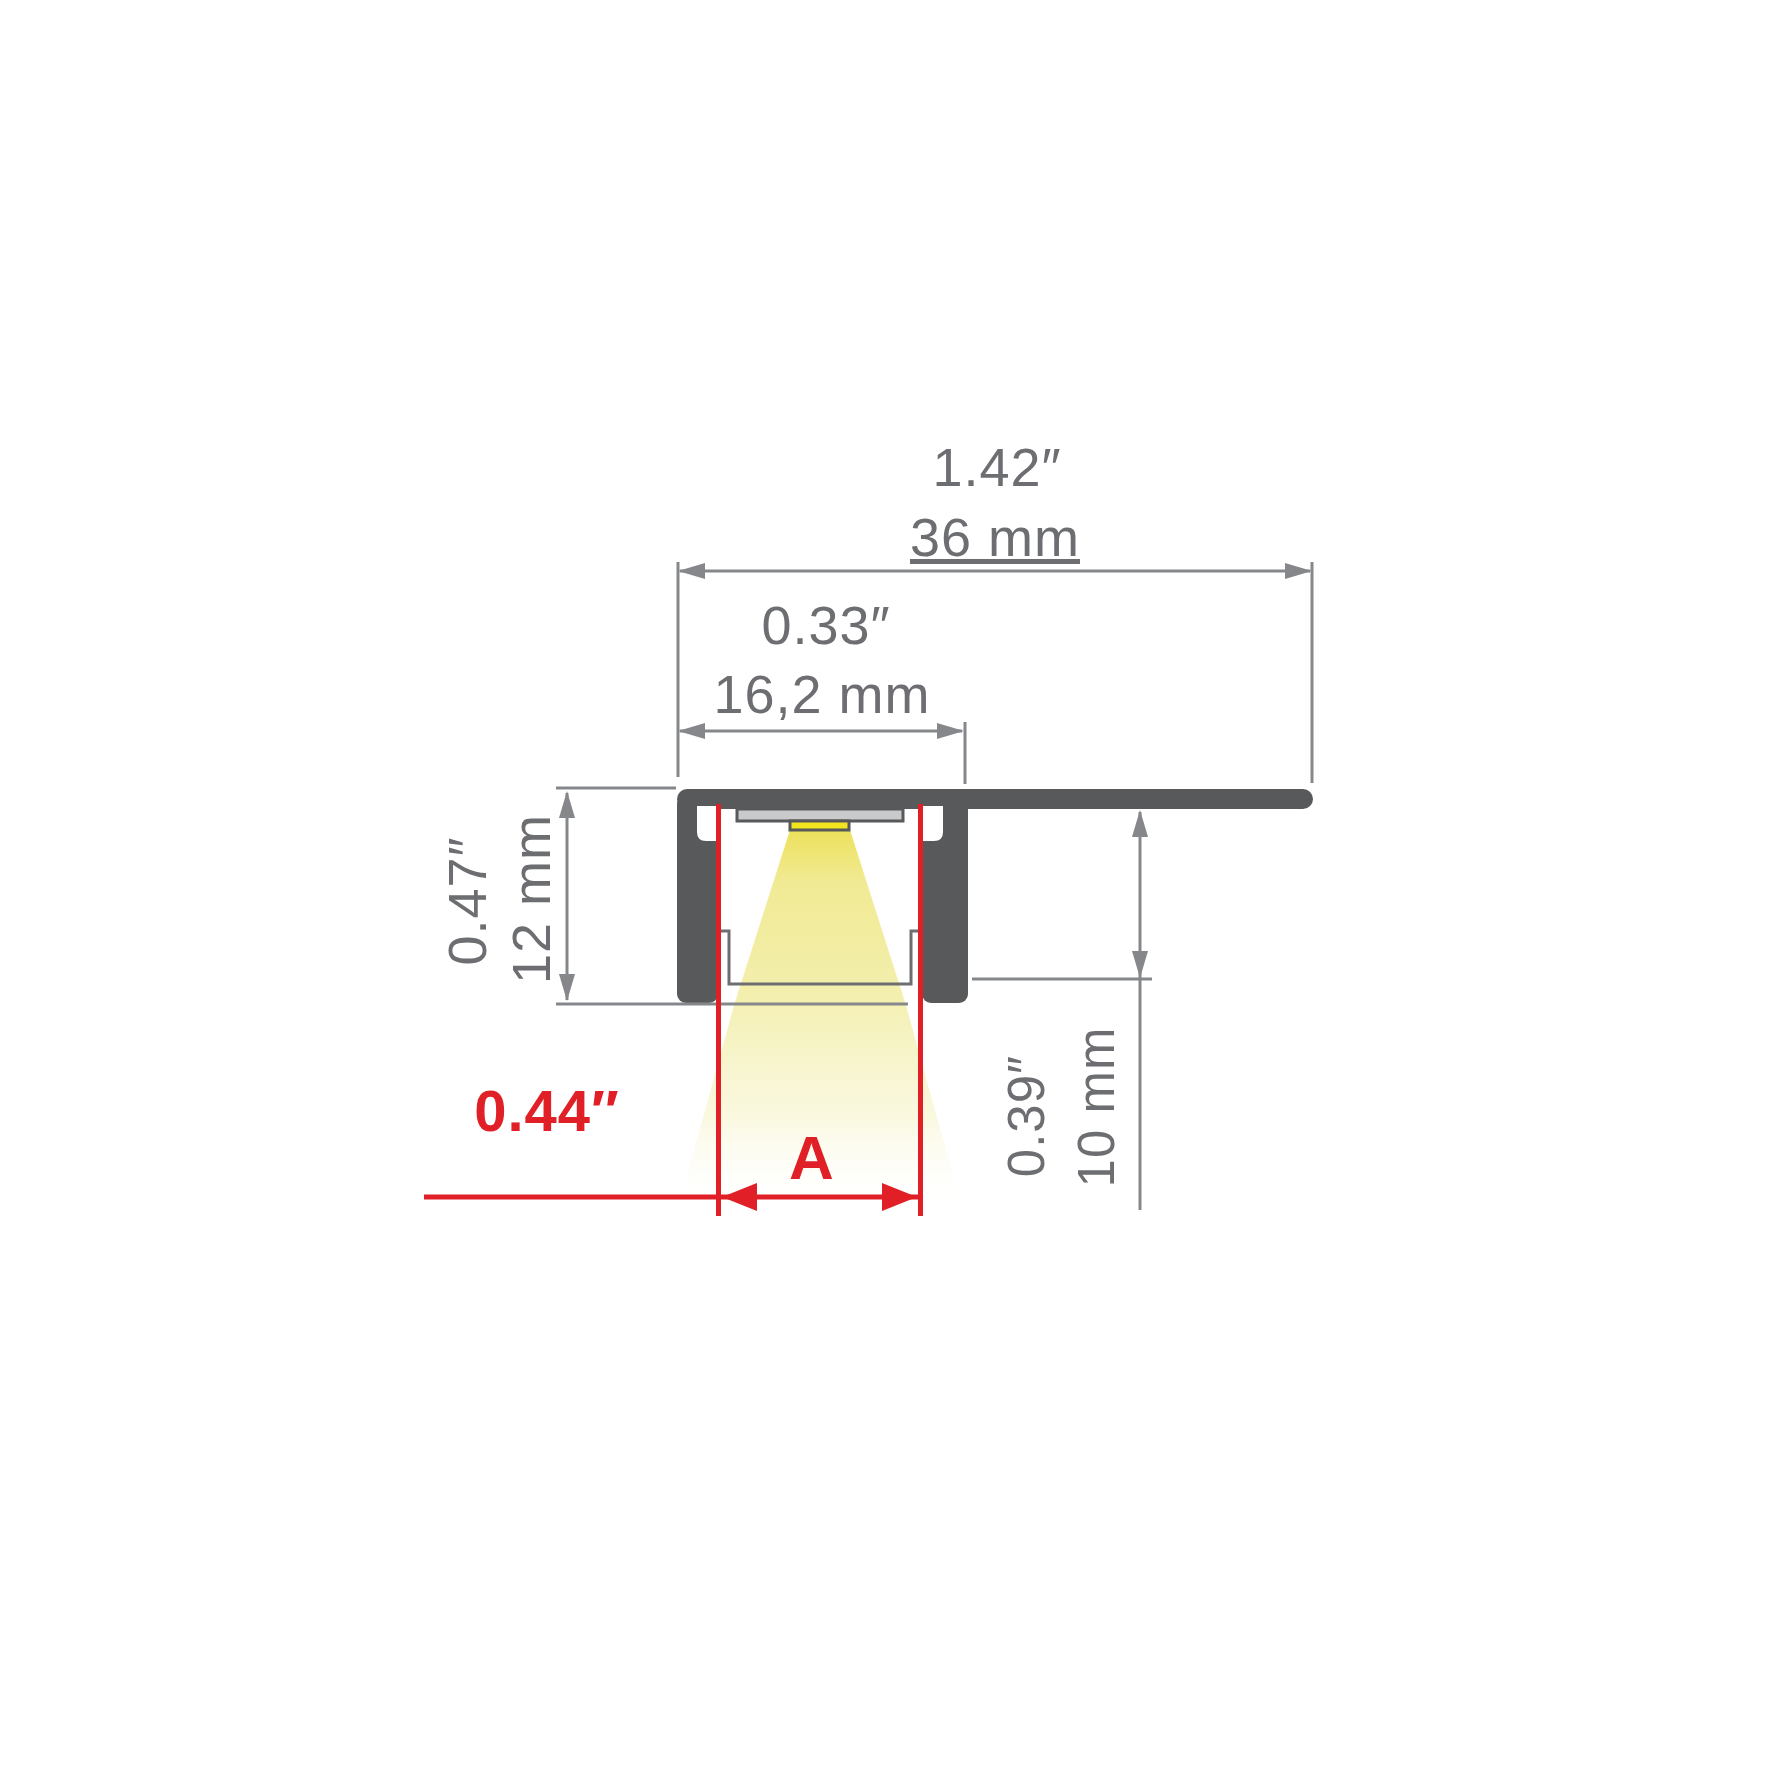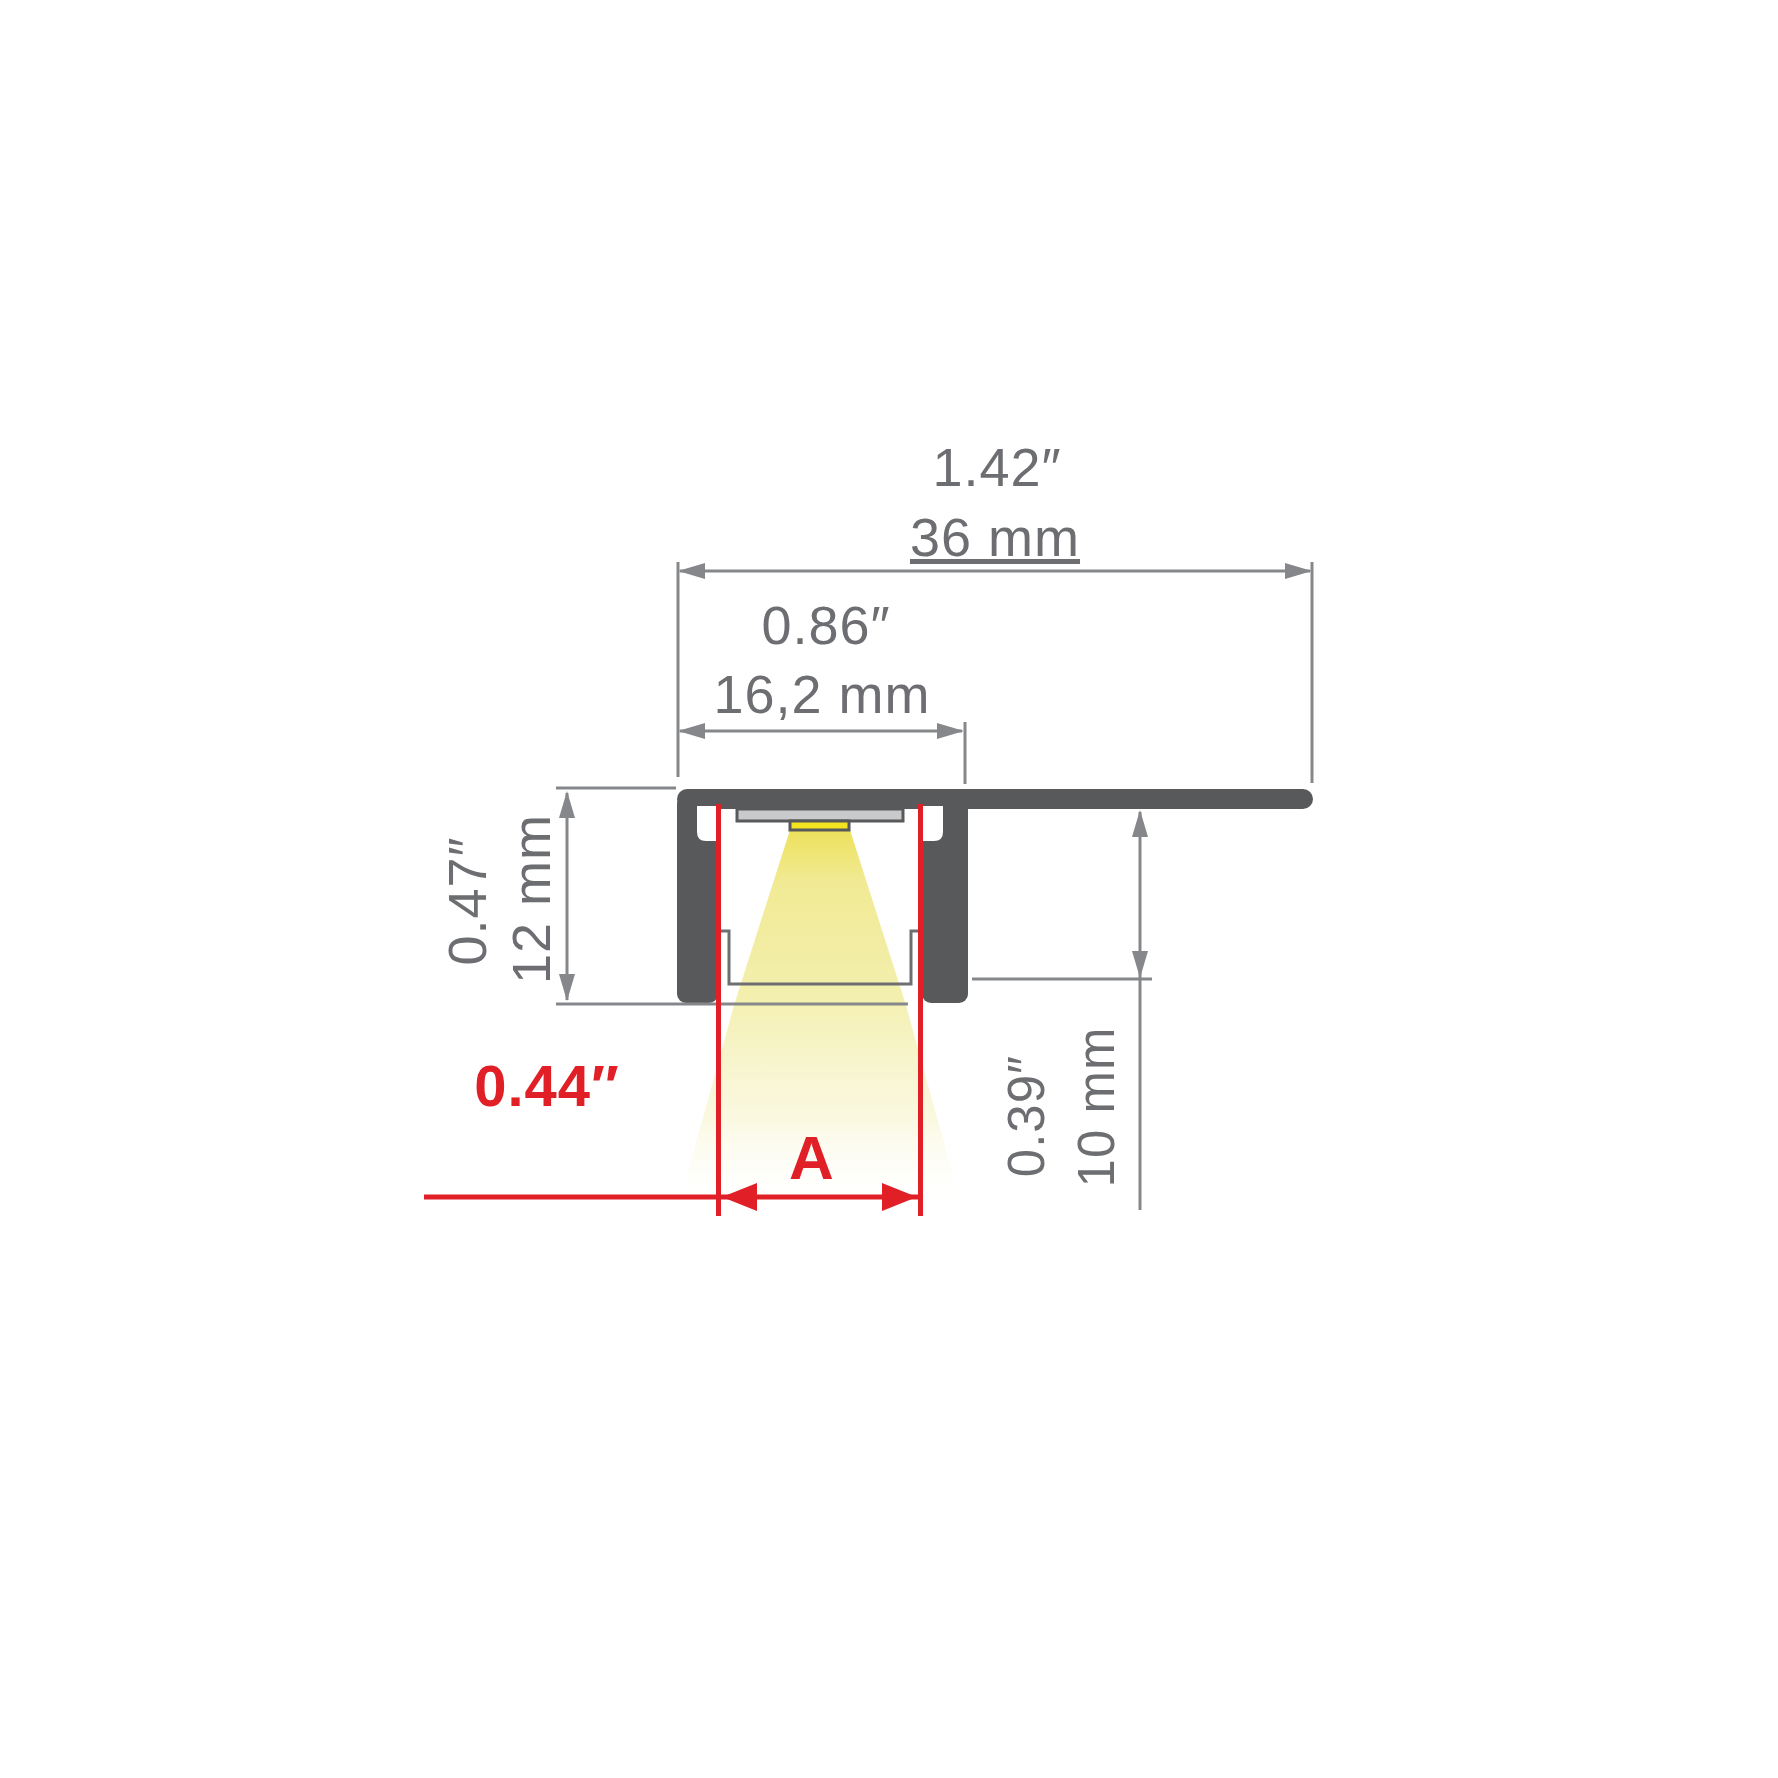--- a/index.html
+++ b/index.html
@@ -88,25 +88,25 @@
     <line x1="718.5" y1="804" x2="718.5" y2="1216" stroke="#E01F26" stroke-width="5"></line>
     <line x1="920.5" y1="804" x2="920.5" y2="1216" stroke="#E01F26" stroke-width="5"></line>
     <line x1="424" y1="1197" x2="918" y2="1197" stroke="#E01F26" stroke-width="5"></line>
     <polygon points="722,1197 757,1183 757,1211" fill="#E01F26"></polygon>
     <polygon points="917,1197 882,1183 882,1211" fill="#E01F26"></polygon>
   </svg>
 
   <div class="lbl" style="left:997px;top:467px;text-align:center;">1.42″</div>
   <div class="lbl" style="left:995px;top:537px;text-decoration:underline;">36 mm</div>
 
-  <div class="lbl" style="left:826px;top:625px;">0.86″</div>
+  <div class="lbl" style="left:826px;top:625px;">0.33″</div>
   <div class="lbl" style="left:822px;top:694px;">16,2 mm</div>
 
   <div class="lbl vert" style="left:467px;top:901px;">0.47″</div>
   <div class="lbl vert" style="left:531px;top:899px;">12 mm</div>
 
   <div class="lbl vert small" style="left:1026px;top:1116px;">0.39″</div>
   <div class="lbl vert small" style="left:1096px;top:1107px;">10 mm</div>
 
-  <div class="lbl red" style="left:547px;top:1086px;">0.44″</div>
+  <div class="lbl red" style="left:547px;top:1111px;">0.44″</div>
   <div class="lbl red-a" style="left:812px;top:1158px;">A</div>
 
 </div>
 
 </body></html>

